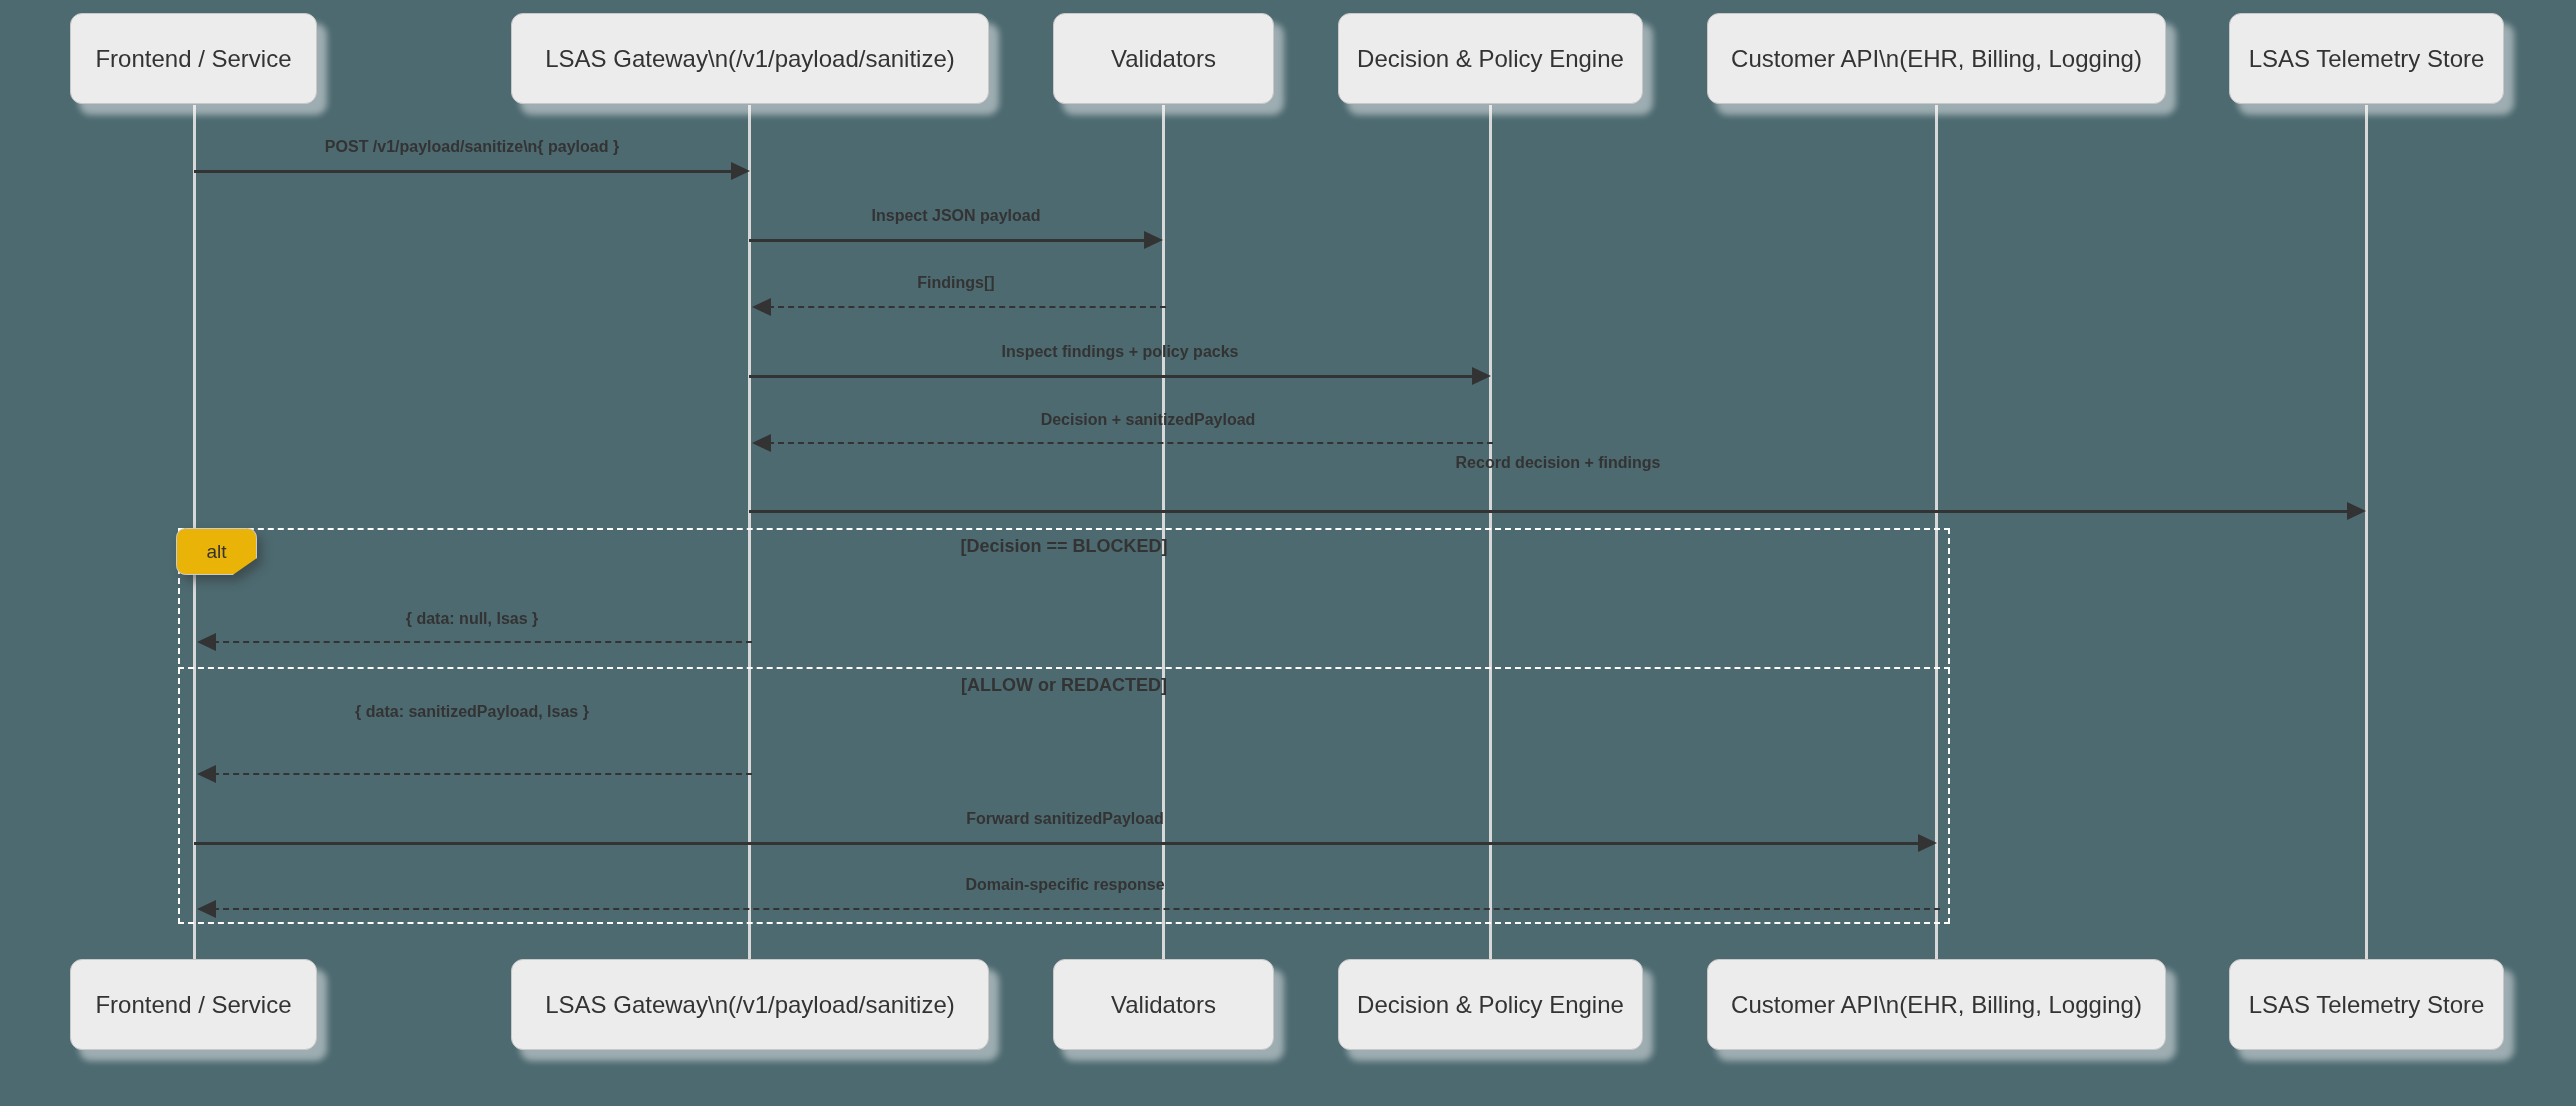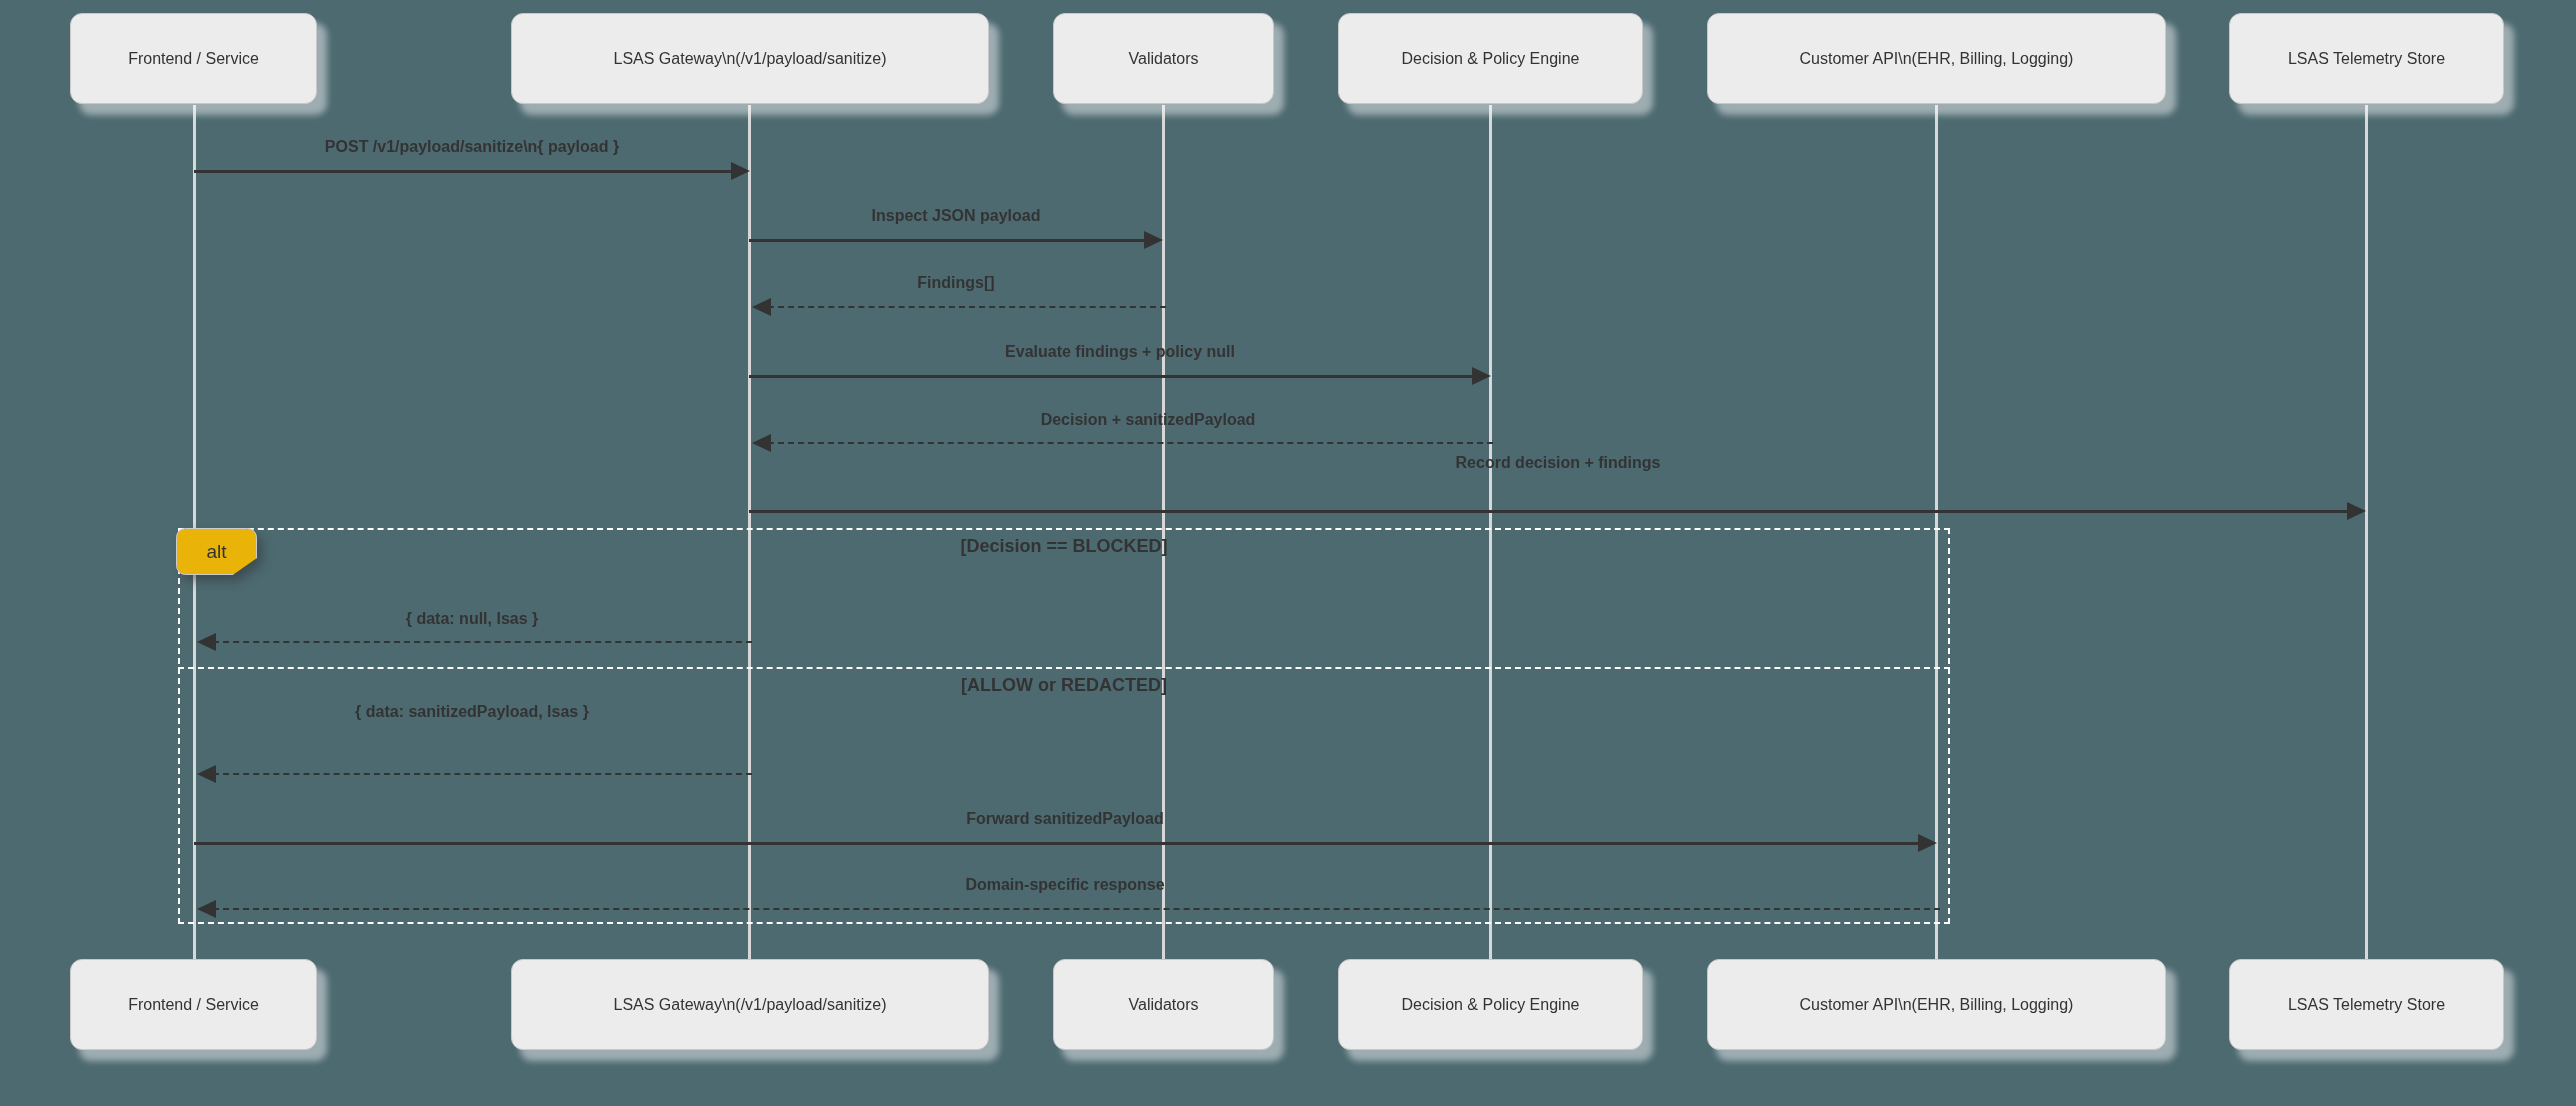--- a/index.html
+++ b/index.html
@@ -27,21 +27,21 @@
     border: 1.3px solid var(--actor-border, #c8c8c8);
     border-radius: 12px;
     box-shadow: 9.4px 10.7px 6.7px rgba(255,255,255,0.45);
     display: flex;
     align-items: center;
     justify-content: center;
     z-index: 6;
     box-sizing: border-box;
   }
   .actor-label {
-    font-size: 16px;
+    font-size: 24px;
     color: var(--text, #333333);
     text-align: center;
     padding: 0 10.7px;
     white-space: nowrap;
   }
   .alt-frame {
     position: absolute;
     border: 2px dashed var(--frame, #ffffff);
     z-index: 2;
     box-sizing: border-box;
@@ -160,21 +160,21 @@
     <div class="msg-head right" style="left: 731px; top: 162px;"></div>
     <div class="msg-label" style="left: 472px; top: 138px;">POST /v1/payload/sanitize\n{ payload }</div>
     <div class="msg-line solid" style="left: 749px; top: 239px; width: 399px;"></div>
     <div class="msg-head right" style="left: 1144px; top: 231px;"></div>
     <div class="msg-label" style="left: 956px; top: 207px;">Inspect JSON payload</div>
     <div class="msg-line dashed" style="left: 768px; top: 306px; width: 398px;"></div>
     <div class="msg-head left" style="left: 752px; top: 298px;"></div>
     <div class="msg-label" style="left: 956px; top: 274px;">Findings[]</div>
     <div class="msg-line solid" style="left: 749px; top: 375px; width: 727px;"></div>
     <div class="msg-head right" style="left: 1472px; top: 367px;"></div>
-    <div class="msg-label" style="left: 1120px; top: 343px;">Evaluate findings + policy null</div>
+    <div class="msg-label" style="left: 1120px; top: 343px;">Inspect findings + policy packs</div>
     <div class="msg-line dashed" style="left: 768px; top: 442px; width: 725px;"></div>
     <div class="msg-head left" style="left: 752px; top: 434px;"></div>
     <div class="msg-label" style="left: 1148px; top: 411px;">Decision + sanitizedPayload</div>
     <div class="msg-line solid" style="left: 749px; top: 510px; width: 1602px;"></div>
     <div class="msg-head right" style="left: 2347px; top: 502px;"></div>
     <div class="msg-label" style="left: 1558px; top: 454px;">Record decision + findings</div>
     <div class="msg-line dashed" style="left: 213px; top: 641px; width: 539px;"></div>
     <div class="msg-head left" style="left: 197px; top: 633px;"></div>
     <div class="msg-label" style="left: 472px; top: 610px;">{ data: null, lsas }</div>
     <div class="msg-line dashed" style="left: 213px; top: 773px; width: 539px;"></div>

